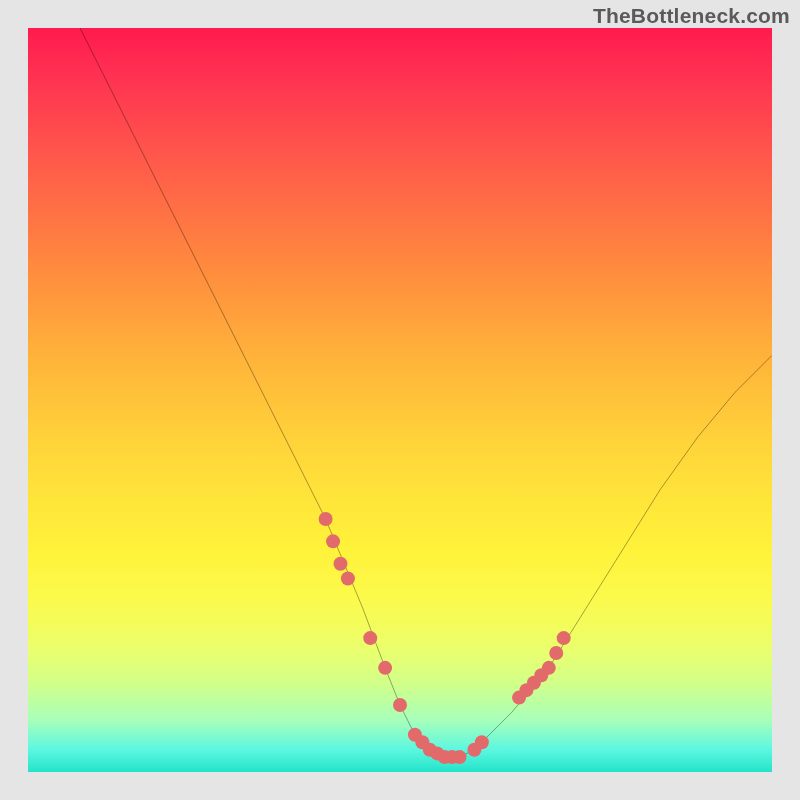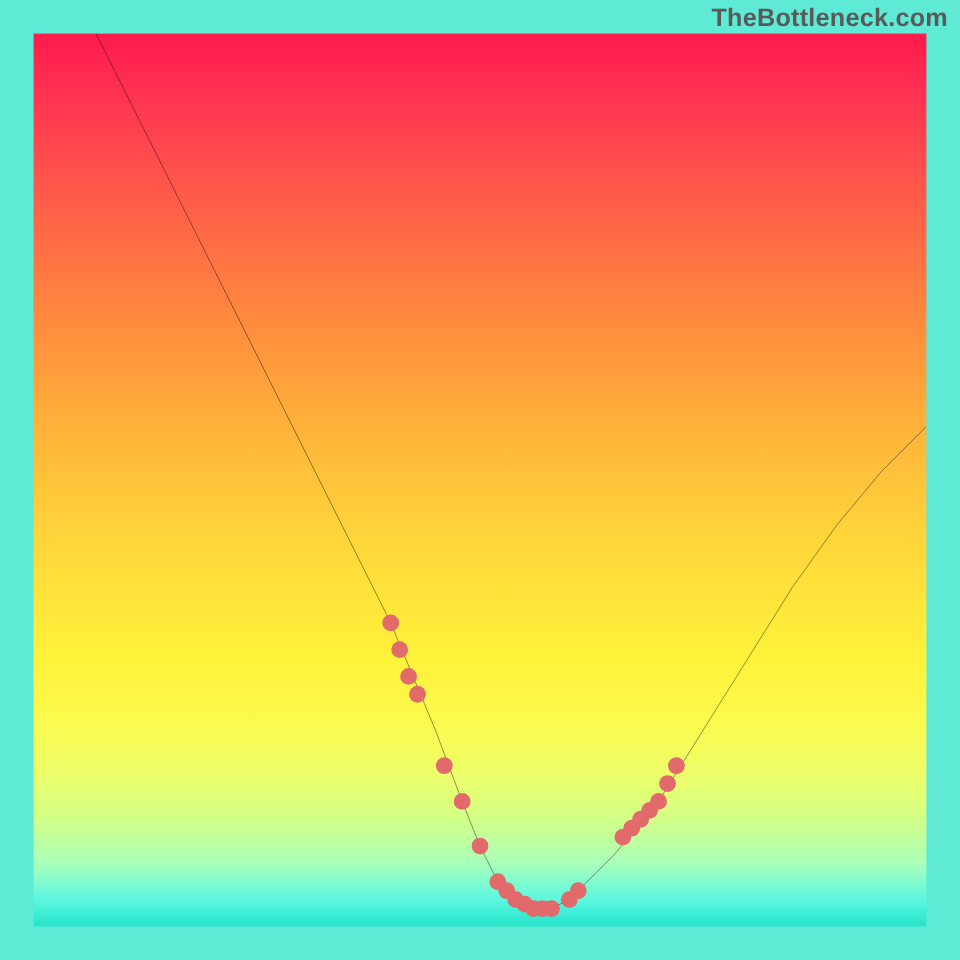--- a/index.html
+++ b/index.html
@@ -10,21 +10,21 @@
     background: #000;
     overflow: hidden;
     font-family: Arial, Helvetica, sans-serif;
   }
   .frame {
     position: absolute;
     top: 0;
     left: 0;
     width: 800px;
     height: 800px;
-    background: #5eead4;
+    background: #e5e5e5;
   }
   .plot-area {
     position: absolute;
     top: 28px;
     left: 28px;
     width: 744px;
     height: 744px;
     background: linear-gradient(to bottom,
       #ff1a4d 0%,
       #ff3052 6%,

